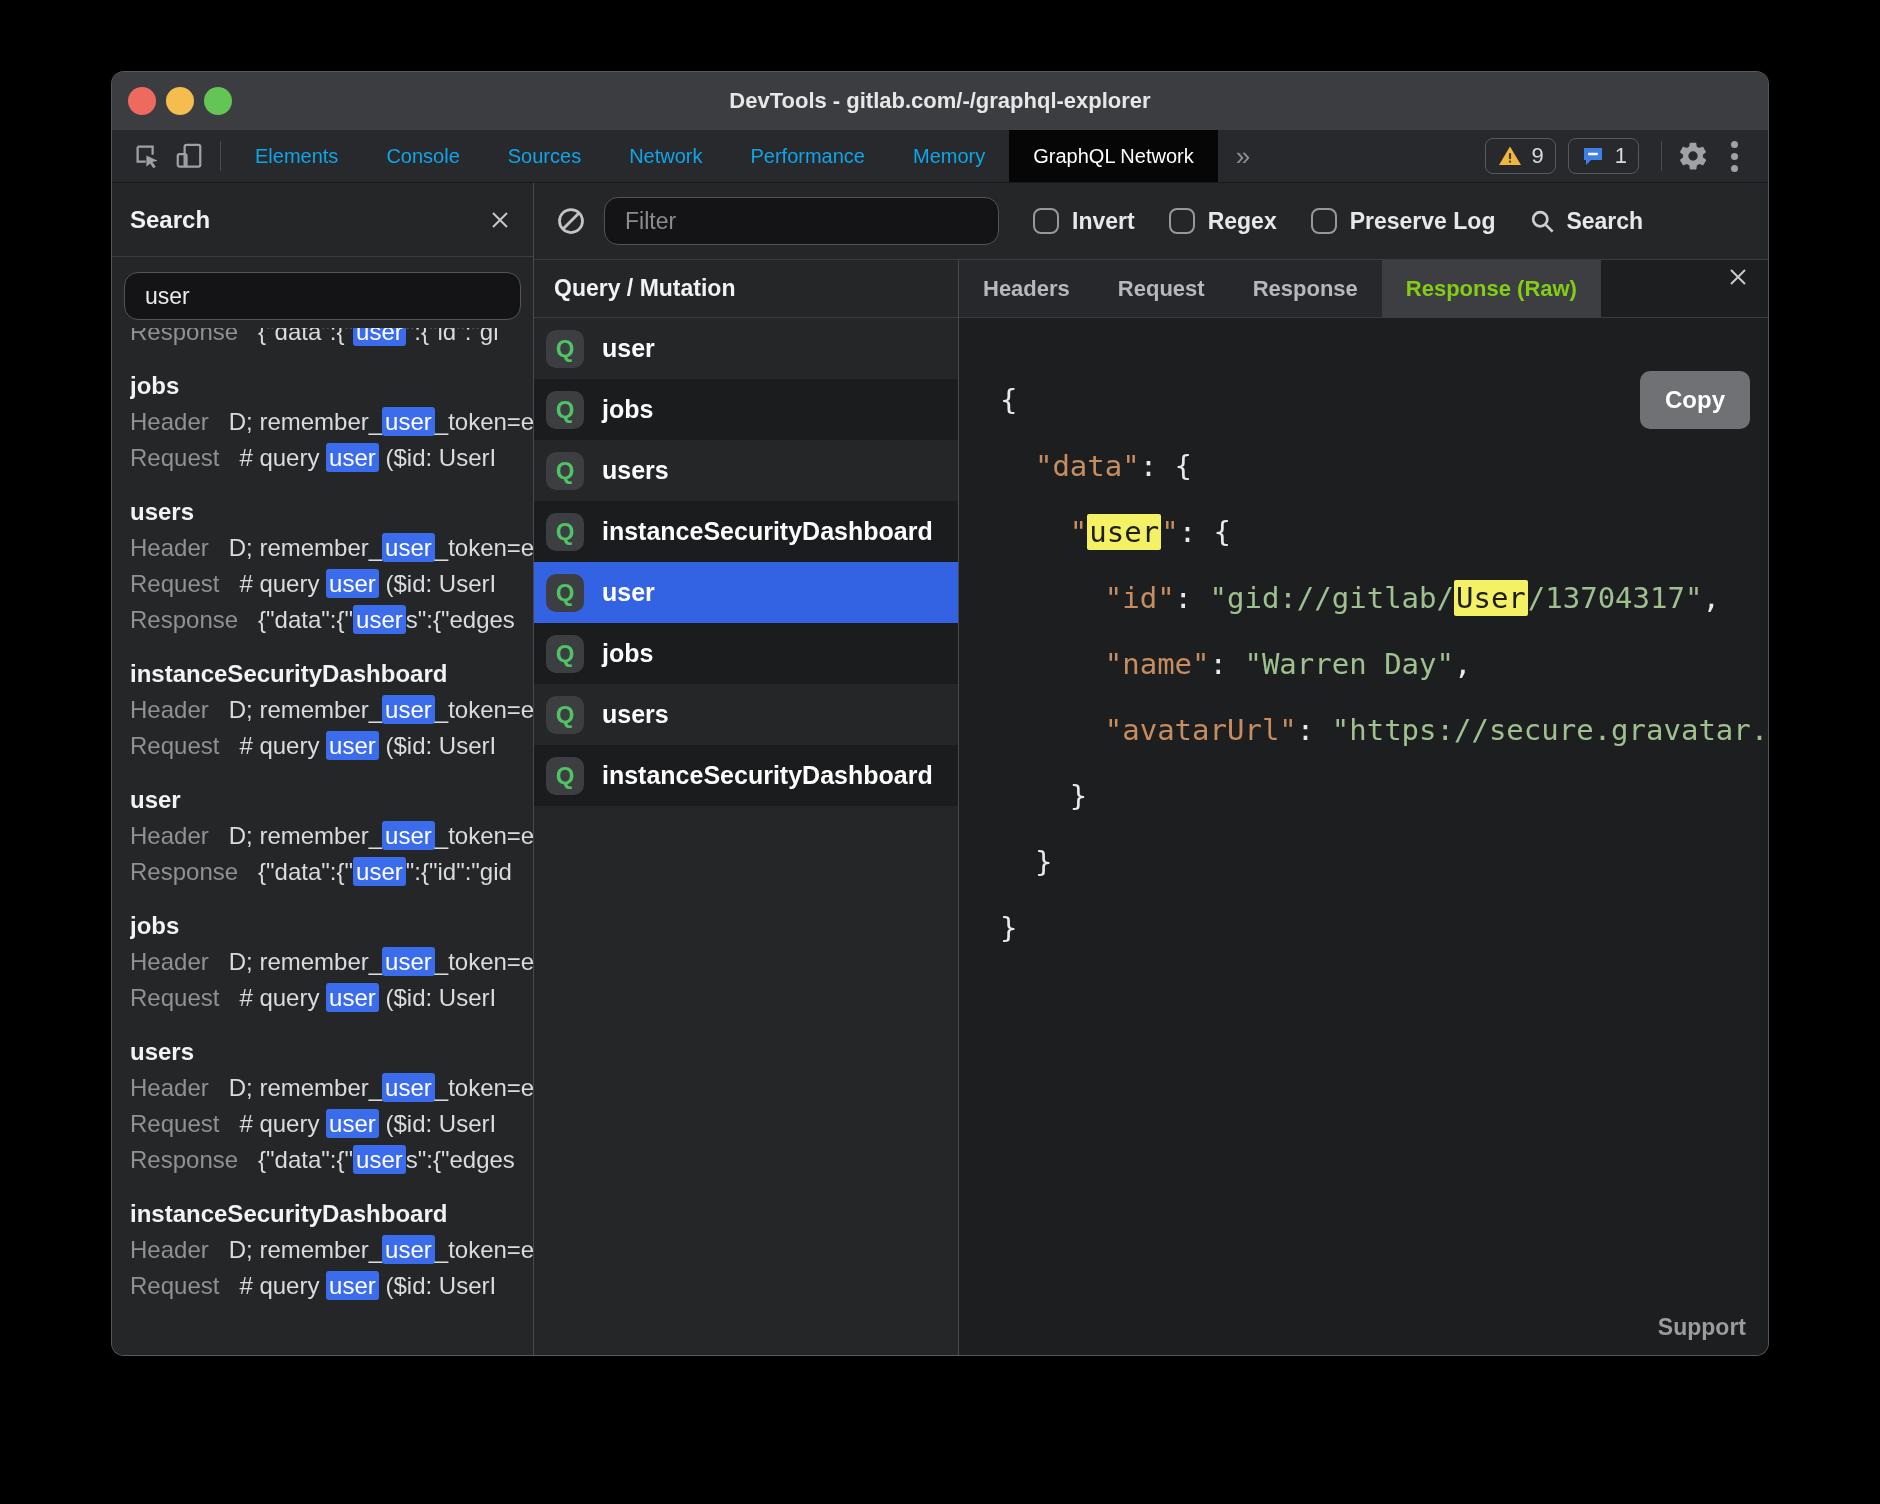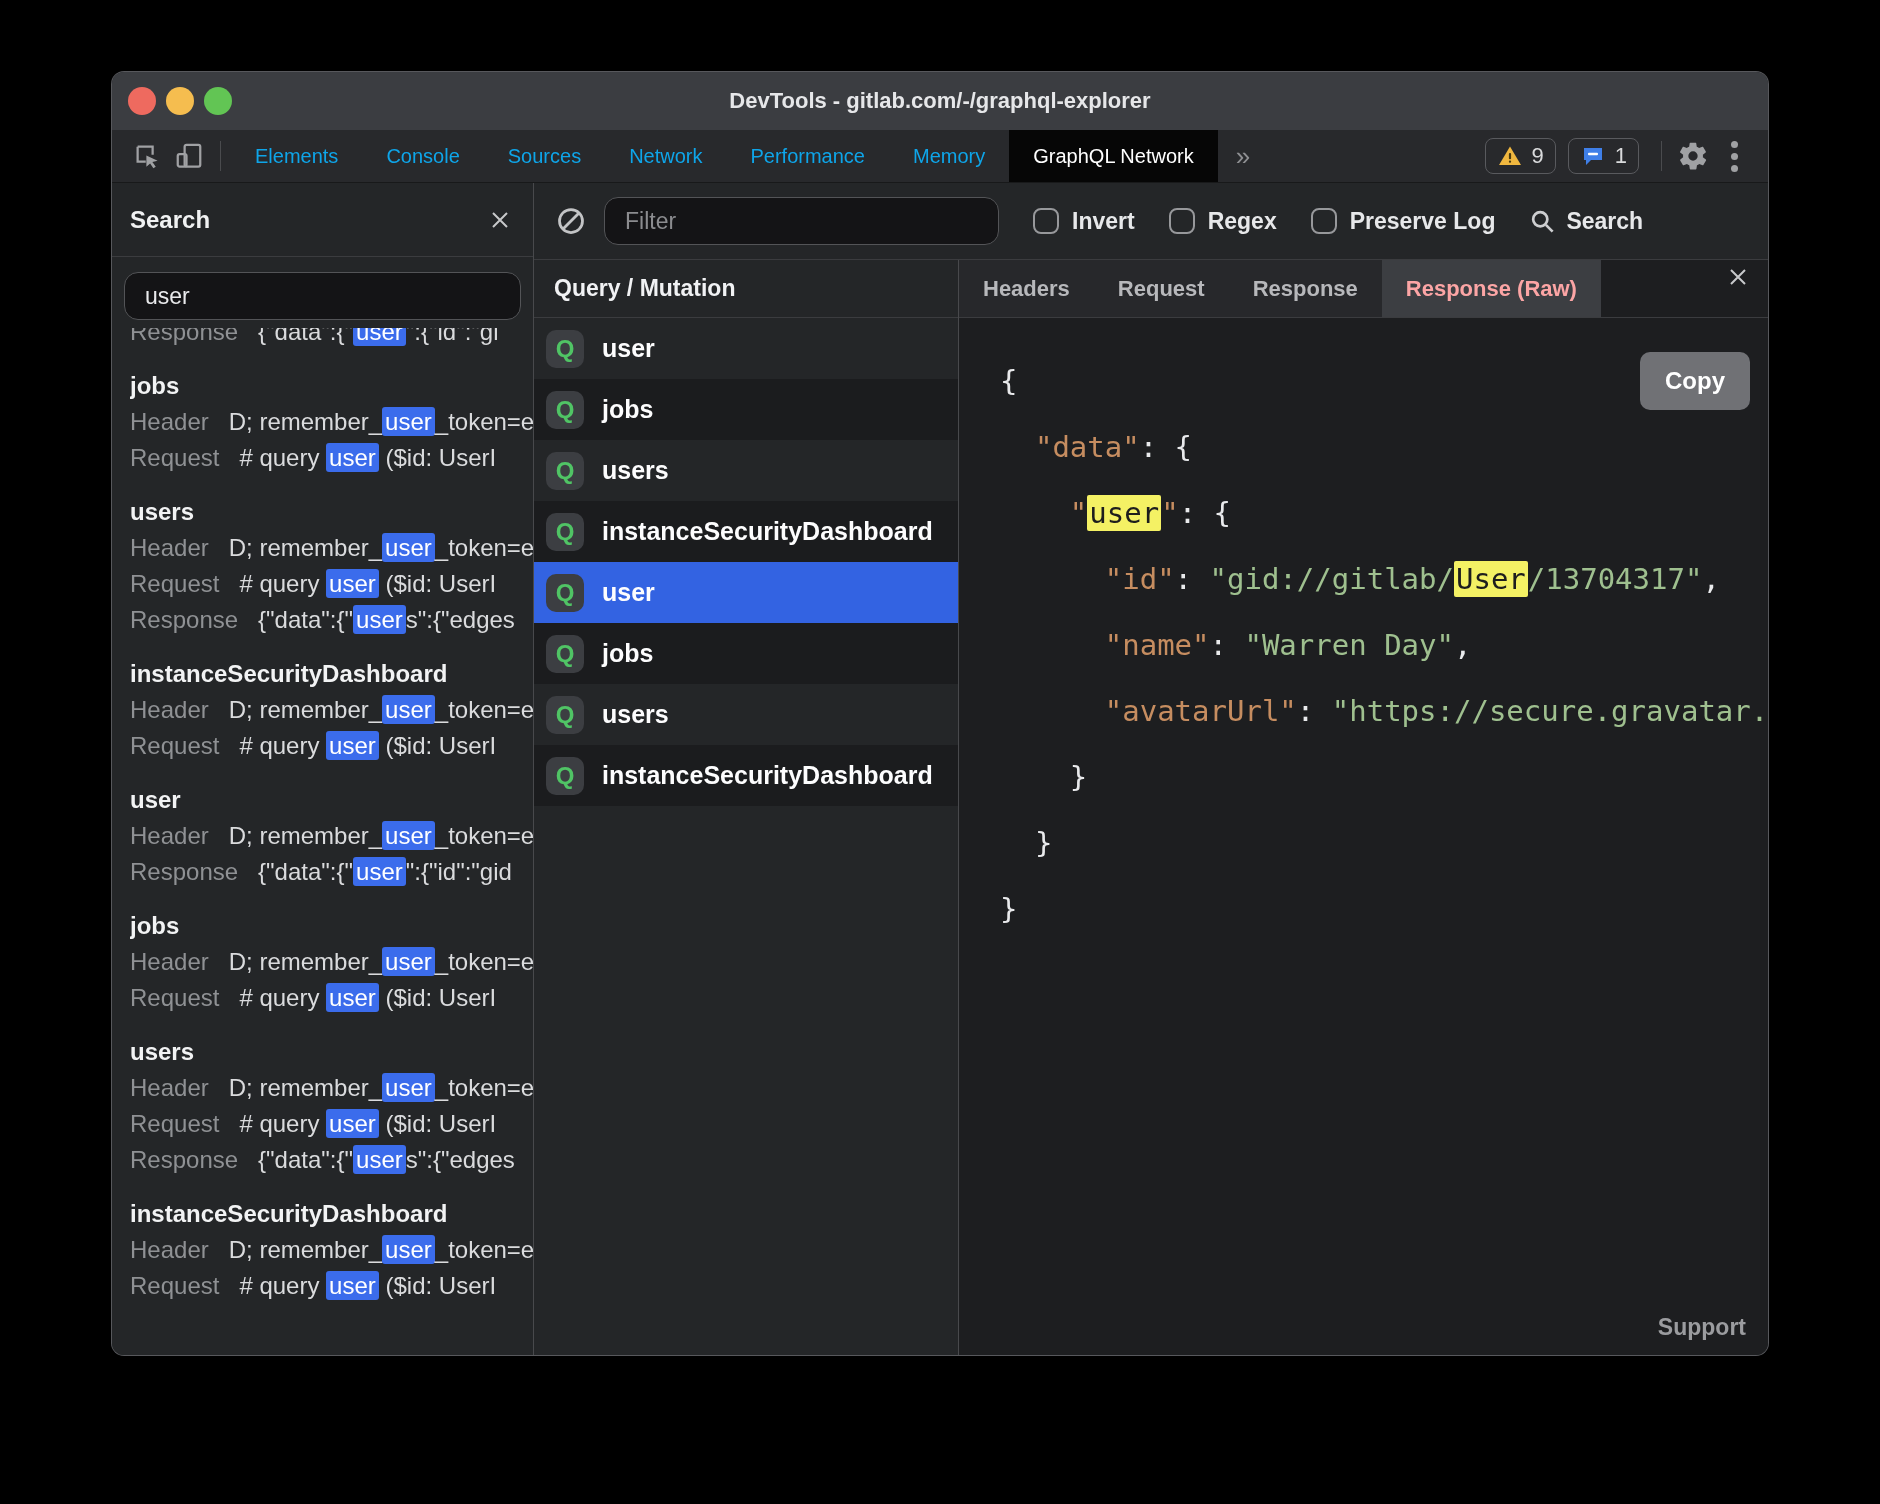--- a/index.html
+++ b/index.html
@@ -76,27 +76,27 @@
   .qp-header { height:57px; flex:none; border-bottom:1px solid var(--border); display:flex; align-items:center;
     padding-left:20px; font-size:23px; font-weight:bold; color:#f1f2f4; }
   .q-row { height:61px; flex:none; display:flex; align-items:center; padding-left:12px; gap:18px; }
   .q-row.alt { background:#1b1c1e; }
   .q-row.selected { background:var(--blue-row); }
   .q-badge { width:38px; height:38px; flex:none; border-radius:10px; background:#3c3e42;
     display:flex; align-items:center; justify-content:center;
     font-size:24px; font-weight:bold; color:var(--q-green); }
   .q-label { font-size:25px; font-weight:bold; color:#fdfdfe; white-space:nowrap; }
   
-  .response-panel { flex:1; min-width:0; background:var(--panel-dark); display:flex; flex-direction:column; }
+  .response-panel { flex:1; min-width:0; background:var(--panel-dark); display:flex; flex-direction:column;gap:19px; }
   .resp-tabs { height:57px; flex:none; border-bottom:1px solid var(--border); display:flex; align-items:stretch;
     background:var(--panel-dark); }
   .tabstrip { display:flex; background:#27282b; }
   .resp-tab { display:flex; align-items:center; padding:0 24px; font-size:22px; font-weight:600;
     color:#b7b8bb; white-space:nowrap; }
-  .resp-tab.active { background:var(--selected-tab); color:#fca5a5;text-align:center; }
+  .resp-tab.active { background:var(--selected-tab); color:#84cc16;text-align:center; }
   .resp-close { margin-left:auto; display:flex; align-items:center; padding:0 18px; }
   .resp-content { flex:1; position:relative; overflow:hidden; }
   .copy-btn { position:absolute; top:34px; right:18px; background:#707175; color:#fff;
     font-size:24px; font-weight:bold; border-radius:10px; padding:15px 25px; z-index:2; }
   .json { position:absolute; left:41px; top:30px; right:0; bottom:0; overflow:hidden;
     font-family:"DejaVu Sans Mono", monospace; font-size:29px; line-height:66px; }
   .json-line { white-space:pre; overflow:hidden; }
   .j-punct { color:#e9eaec; }
   .j-key { color:var(--key); }
   .j-str { color:var(--str); }

